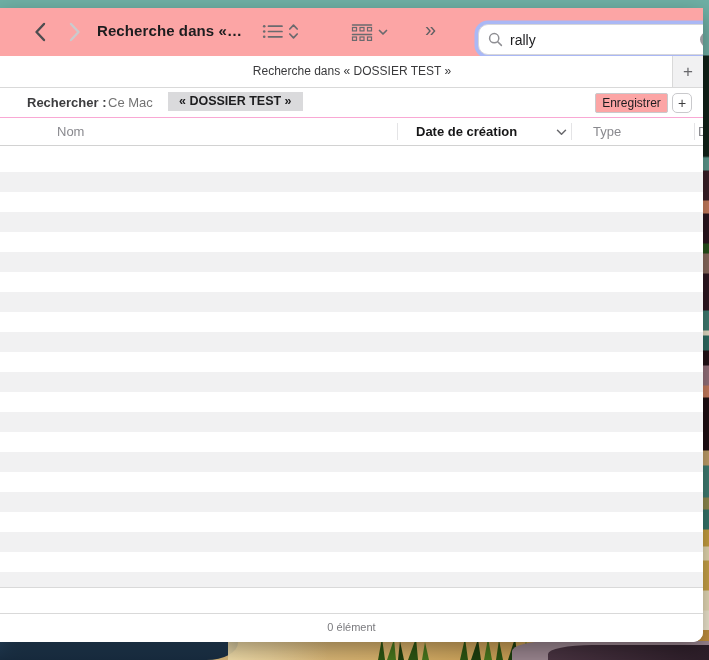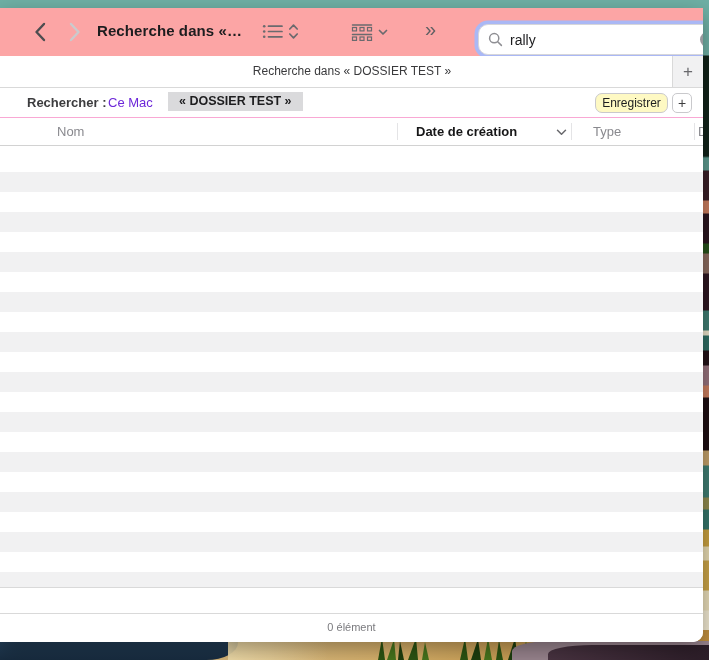--- a/index.html
+++ b/index.html
@@ -65,25 +65,25 @@
   .tab-title{position:absolute;left:0;right:35px;top:0;height:31px;line-height:31px;
     text-align:center;font-size:12px;color:#3a3a3c;margin-left:36px;}
   .new-tab-btn{position:absolute;right:0;top:0;width:31px;height:31px;background:#f1f1f2;
     border:none;border-left:1px solid #d9d9d9;font-size:17px;font-weight:300;color:#68686c;
     line-height:29px;text-align:center;padding:0;}
 
   
   .scope-bar{position:absolute;left:0;top:80px;width:100%;height:29px;background:#fff;
     border-bottom:6px solid #f9a8d4;}
   .scope-label{position:absolute;left:27px;top:7px;font-size:13px;font-weight:bold;color:#3c3c3e;}
-  .scope-mac{position:absolute;left:108px;top:7px;font-size:13px;color:#6d28d9;}
+  .scope-mac{position:absolute;left:108px;top:7px;font-size:13px;color:#737373;}
   .scope-pill{position:absolute;left:168px;top:4px;height:19px;line-height:19px;background:#dadadc;
     border-radius:0;padding:0 11px;font-size:12.5px;font-weight:bold;color:#1d1d1f;}
-  .save-btn{position:absolute;left:595px;top:5px;width:73px;height:20px;background:#fef9c3;
-    border:1px solid #c9c9cc;border-radius:7px;font-size:12px;color:#1d1d1f;line-height:18px;
+  .save-btn{position:absolute;left:595px;top:5px;width:73px;height:20px;background:#fca5a5;
+    border:1px solid #c9c9cc;border-radius:2px;font-size:12px;color:#1d1d1f;line-height:18px;
     padding:0;font-family:"Liberation Sans","DejaVu Sans",sans-serif;}
   .add-crit-btn{position:absolute;left:672px;top:5px;width:20px;height:20px;background:#fff;
     border:1px solid #c9c9cc;border-radius:5px;font-size:14px;color:#3c3c3e;line-height:17px;
     text-align:center;padding:0;}
 
   
   .col-headers{position:absolute;left:0;top:110px;width:100%;height:27px;background:#fff;
     border-bottom:1px solid #d2d2d2;}
   .col-h{position:absolute;top:6px;font-size:13px;color:#89898e;white-space:nowrap;}
   .col-h.sorted{font-weight:bold;color:#161617;}

